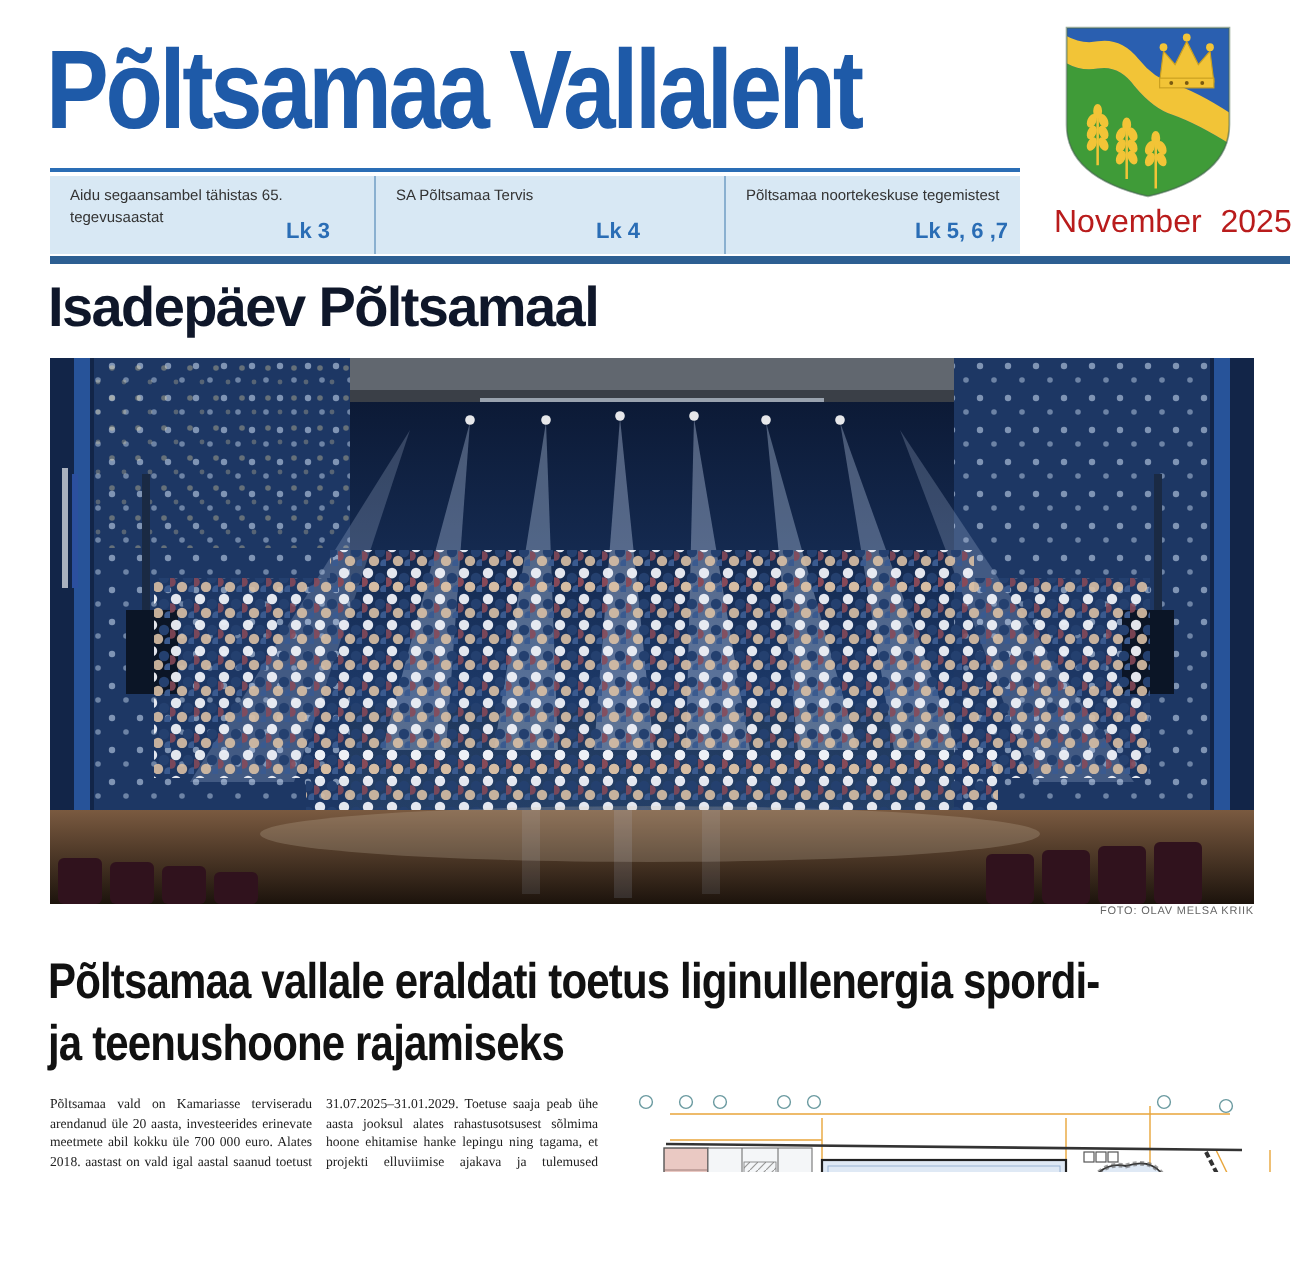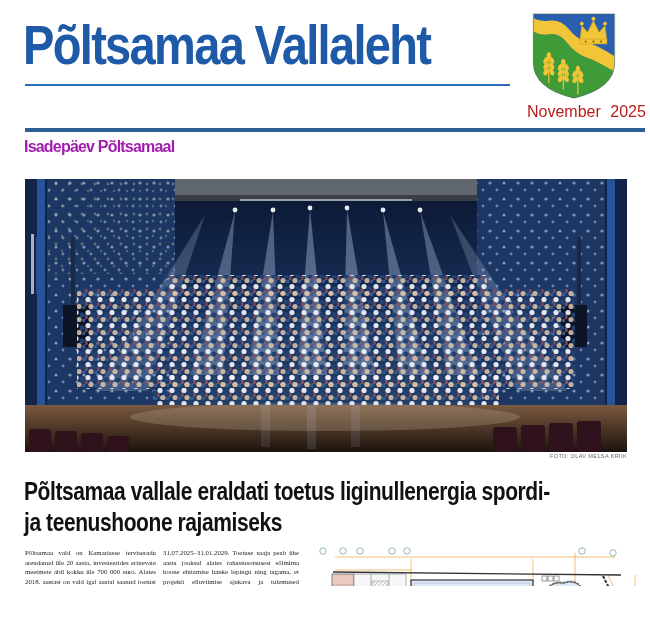--- a/index.html
+++ b/index.html
@@ -18,22 +18,22 @@
   .teaser.t2{width:175px;border-left:1px solid #8ab0d0;}
   .teaser.t3{width:148px;border-left:1px solid #8ab0d0;}
   .lk{position:absolute;bottom:3px;font-size:11px;font-weight:700;color:#2a6db5;}
   .t1 .lk{right:22px;} .t2 .lk{right:42px;} .t3 .lk{right:6px;}
   .nov-date{position:absolute;left:527px;top:103px;width:120px;font-size:16px;color:#b91c1c;
       word-spacing:5px;white-space:nowrap;}
   .thick-rule{position:absolute;left:25px;top:128px;width:620px;height:4px;background:#2d5f92;}
   .coat{position:absolute;left:527px;top:11px;width:94px;height:92px;}
 
   
-  .h1{position:absolute;left:24px;top:138px;font-size:16px;font-weight:700;letter-spacing:-0.8px;
-      white-space:nowrap;color:#a21caf;}
+  .h1{position:absolute;left:24px;top:138px;font-size:28px;font-weight:700;letter-spacing:-0.8px;
+      white-space:nowrap;color:#0f172a;}
   .photo{position:absolute;left:25px;top:179px;width:602px;height:273px;overflow:hidden;background:#16254a;}
   .credit{position:absolute;left:325px;top:453px;width:302px;text-align:right;
       font-size:5.5px;color:#666;letter-spacing:.4px;}
 
   
   .h2{position:absolute;left:24px;top:476px;white-space:nowrap;font-size:25px;font-weight:700;
       letter-spacing:-0.5px;line-height:31px;color:#111;
       transform:scaleX(.84);transform-origin:left top;}
   .bodycol{position:absolute;top:548px;height:95px;overflow:hidden;font-size:6.8px;line-height:9.6px;
       text-align:justify;color:#222;font-family:"Liberation Serif",serif;}
@@ -99,20 +99,34 @@
             <ellipse cx="3" cy="11" rx="1.8" ry="3.2" transform="rotate(-25 3 11)"></ellipse>
           <ellipse cx="0" cy="0" rx="1.8" ry="3.2"></ellipse>
         </g>
       </g>
     </g>
     <path d="M5,3 H89 V53 Q89,80 47,90 Q5,80 5,53 Z" fill="none" stroke="#4a6a4a" stroke-width="1" opacity=".55"></path>
   </svg>
 
   <div class="title-rule"></div>
 
+  <div class="teaser-bar">
+    <div class="teaser t1">
+      <span>Aidu segaansambel tähistas 65. tegevusaastat</span>
+      <span class="lk">Lk 3</span>
+    </div>
+    <div class="teaser t2">
+      <span>SA Põltsamaa Tervis</span>
+      <span class="lk">Lk 4</span>
+    </div>
+    <div class="teaser t3">
+      <span>Põltsamaa noortekeskuse tegemistest</span>
+      <span class="lk">Lk 5, 6 ,7</span>
+    </div>
+  </div>
 
   <div class="nov-date">November 2025</div>
   <div class="thick-rule"></div>
 
   <div class="h1">Isadepäev Põltsamaal</div>
 
   <div class="photo">
     <svg width="602" height="273" viewBox="0 0 602 273">
       <defs>
         <linearGradient id="hallBg" x1="0" y1="0" x2="0" y2="1">

